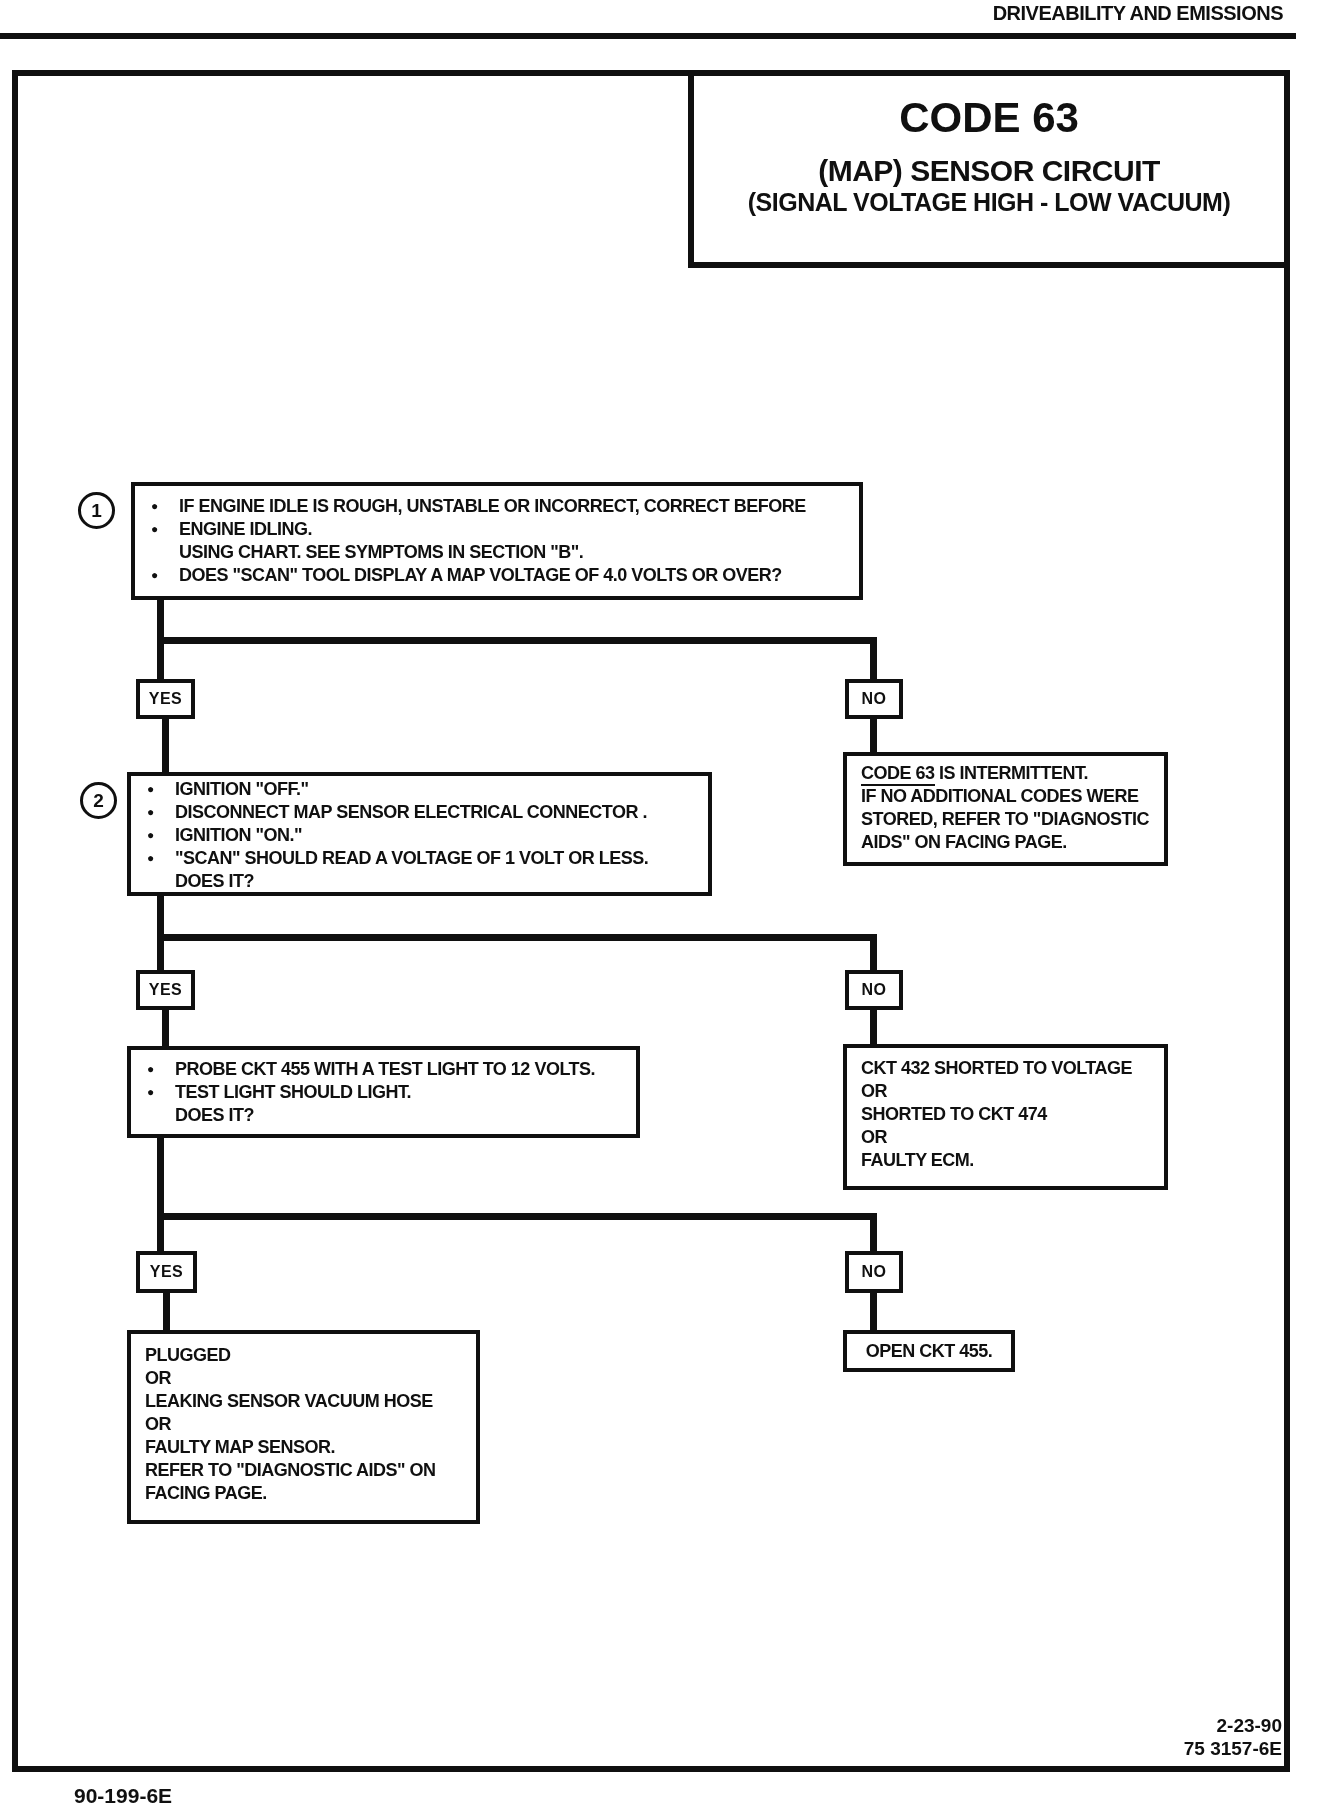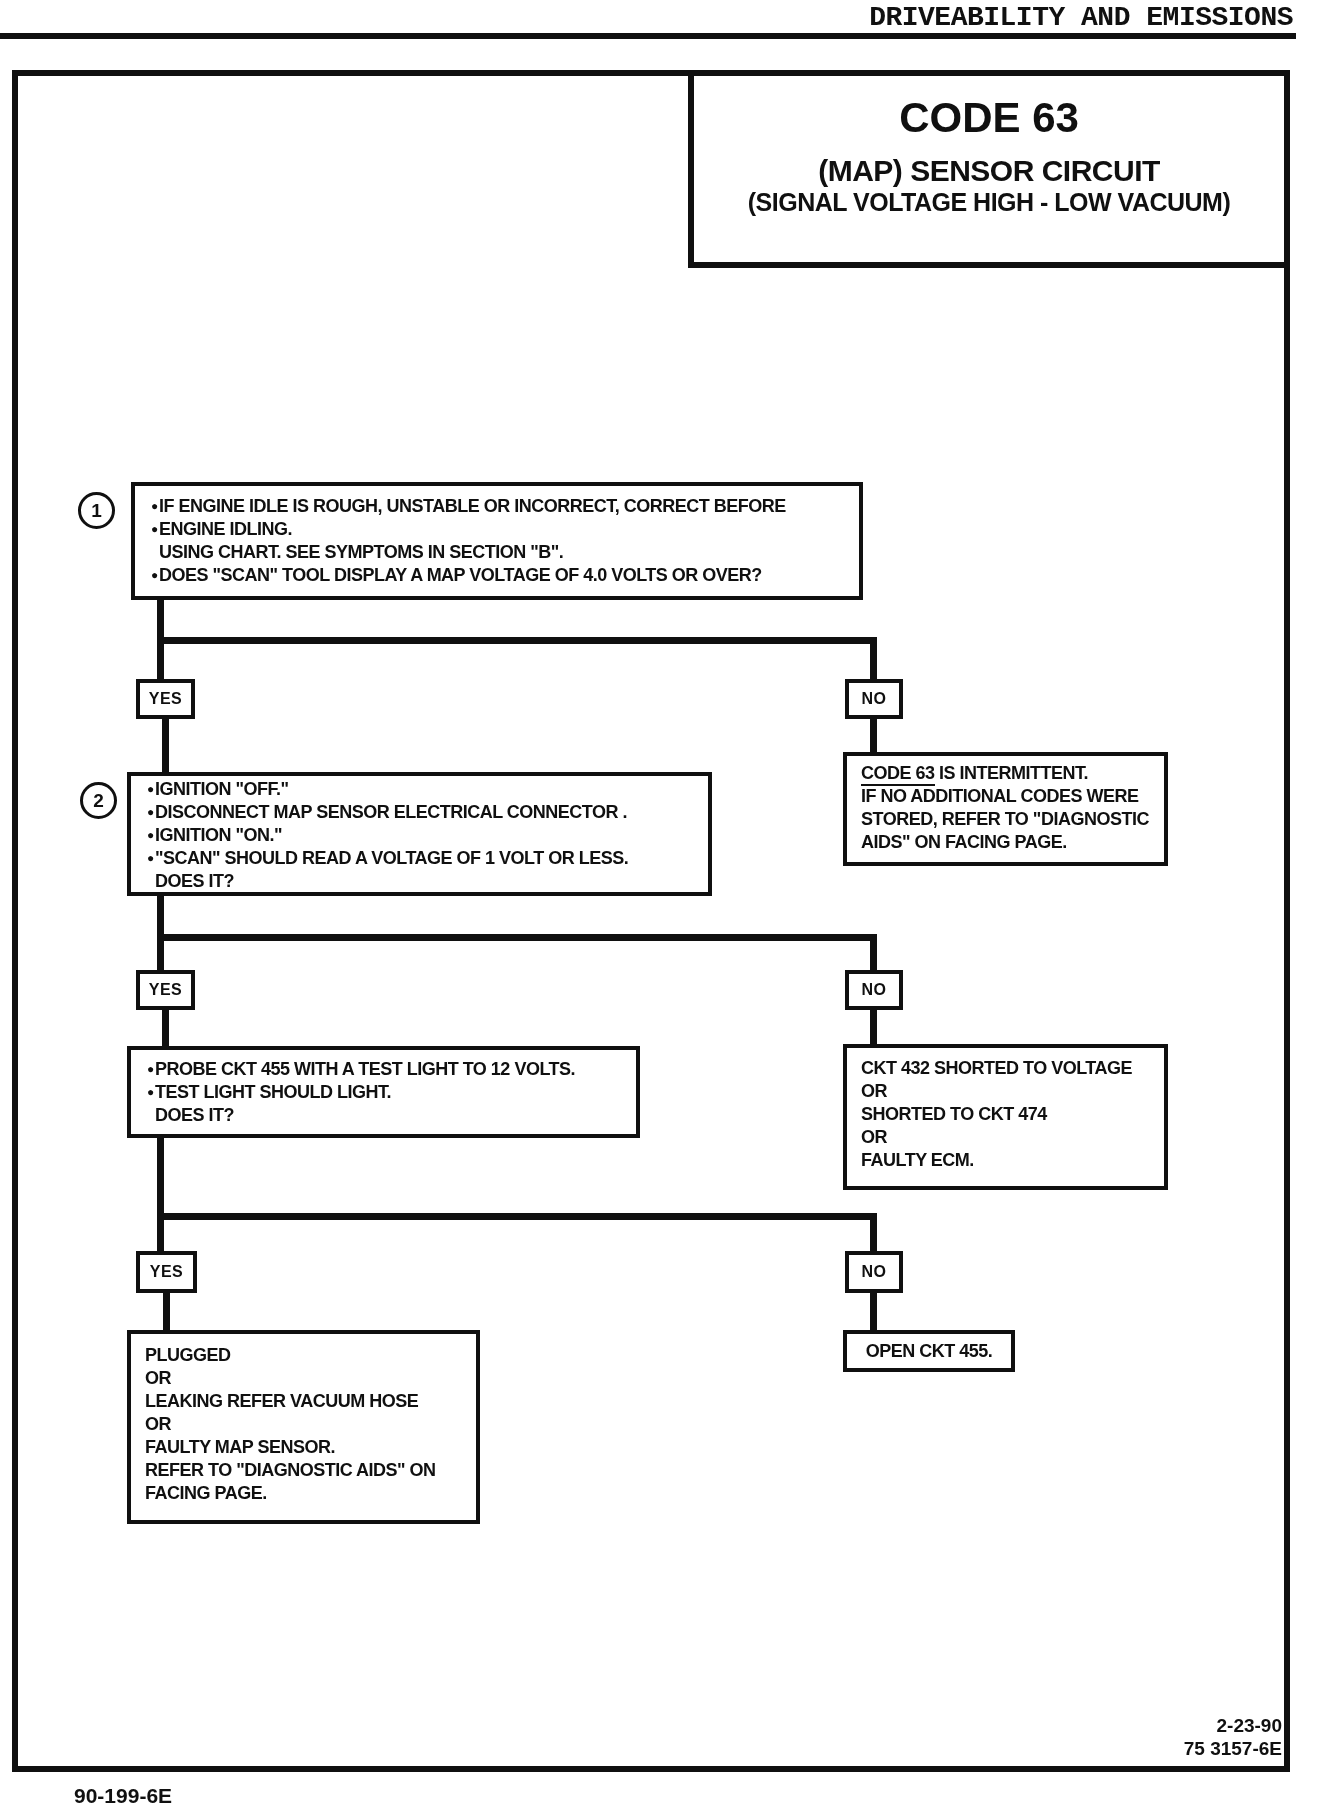--- a/index.html
+++ b/index.html
@@ -9,24 +9,23 @@
     font-family:"Liberation Sans",sans-serif;
     font-weight:bold;
     color:#101010;
     position:relative;
     overflow:hidden;
     -webkit-font-smoothing:antialiased;
   }
   .abs{position:absolute;box-sizing:border-box;}
   
   .pg-header{
-    top:2px;right:35px;
-    font-size:28px;letter-spacing:-0.5px;
+    top:2px;right:45px;
+    font-size:20px;letter-spacing:-0.5px;
     white-space:nowrap;
-    font-family:Liberation Mono, monospace;
   }
   .top-rule{left:0;top:33px;width:1296px;height:6px;background:#101010;}
   
   .main-border{
     left:12px;top:70px;width:1278px;height:1702px;
     border:6px solid #101010;background:transparent;
   }
   
   .title-box{
     left:688px;top:70px;width:602px;height:198px;
@@ -36,21 +35,21 @@
   }
   .title-code{font-size:42px;line-height:44px;letter-spacing:0px;margin-bottom:14px;}
   .title-l1{font-size:30px;line-height:33px;letter-spacing:-0.5px;}
   .title-l2{font-size:30px;line-height:33px;letter-spacing:-0.5px;}
   .title-l3{font-size:25px;line-height:30px;letter-spacing:-0.5px;}
   
   .tbox{
     border:4px solid #101010;background:#fff;
     font-size:18px;letter-spacing:-0.5px;
   }
-  .s-line{position:relative;padding-left:24px;line-height:23px;white-space:nowrap;}
+  .s-line{position:relative;padding-left:44px;line-height:23px;white-space:nowrap;}
   .s-line.bullet::before{
     content:"\25CF";
     position:absolute;left:16px;top:0;
     font-size:12px;line-height:23px;
   }
   .r-line{line-height:23px;white-space:nowrap;}
   .u{border-bottom:2.5px solid #101010;padding-bottom:1px;}
   
   .ynbox{
     border:4px solid #101010;background:#fff;
@@ -170,21 +169,21 @@
 <div class="abs ynbox" style="left:845px;top:1251px;width:58px;height:42px;">
   <span>NO</span>
 </div>
 
 <div class="abs cl" style="left:163px;top:1291px;width:7px;height:41px;"></div>
 <div class="abs cl" style="left:870px;top:1291px;width:7px;height:41px;"></div>
 
 <div class="abs tbox" style="left:127px;top:1330px;width:353px;height:194px;padding:10px 0 0 14px;">
   <div class="r-line">PLUGGED</div>
   <div class="r-line">OR</div>
-  <div class="r-line">LEAKING REFER  VACUUM HOSE</div>
+  <div class="r-line">LEAKING SENSOR  VACUUM HOSE</div>
   <div class="r-line">OR</div>
   <div class="r-line">FAULTY MAP SENSOR.</div>
   <div class="r-line">REFER TO "DIAGNOSTIC AIDS" ON</div>
   <div class="r-line">FACING PAGE.</div>
 </div>
 
 <div class="abs tbox" style="left:843px;top:1330px;width:172px;height:42px;display:flex;align-items:center;justify-content:center;">
   <span>OPEN CKT 455.</span>
 </div>
 

